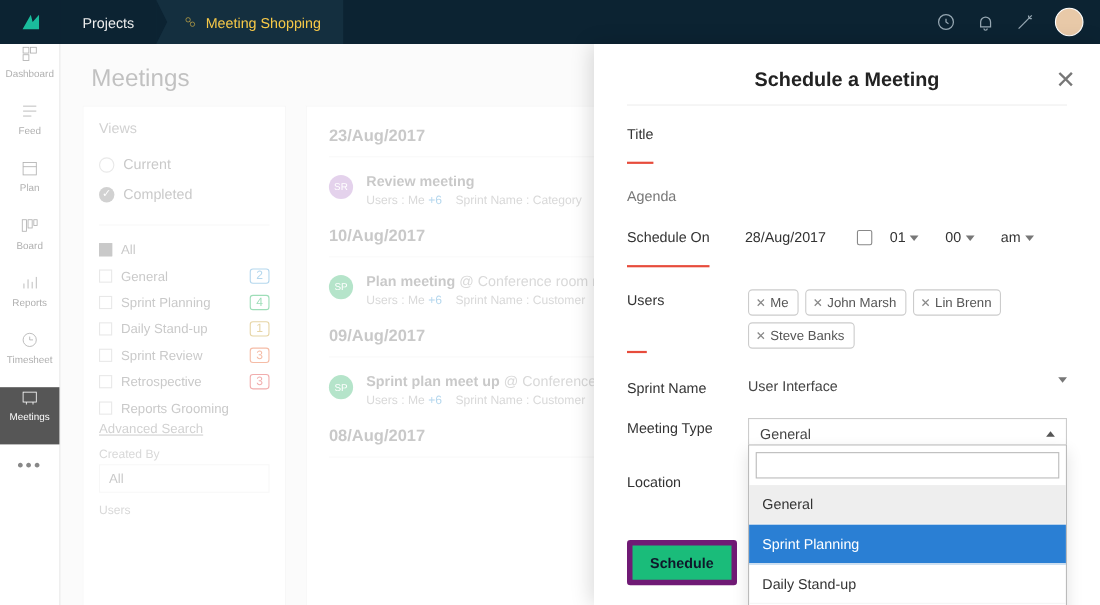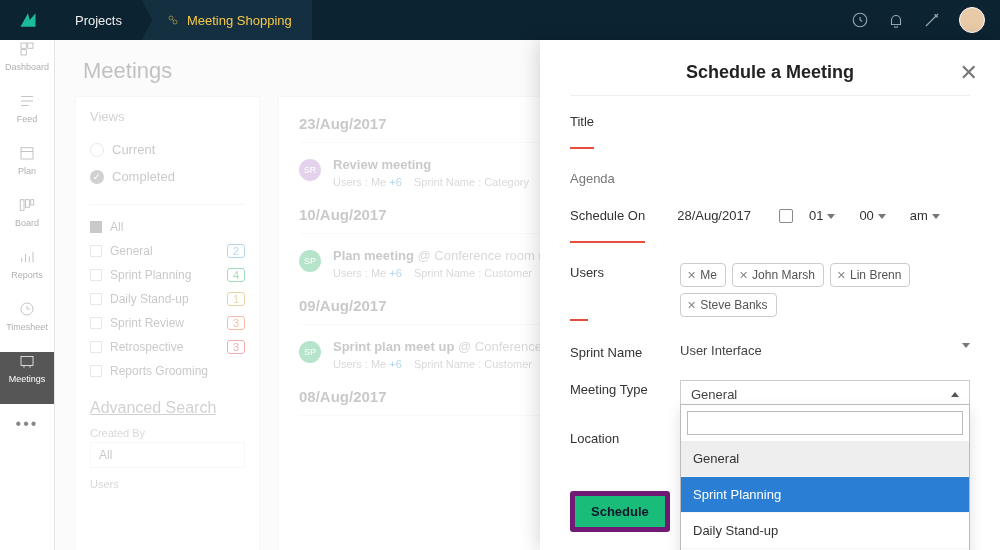--- a/index.html
+++ b/index.html
@@ -29,21 +29,21 @@
 .views-panel { width:185px; background:#fff; border:1px solid #eee; padding:12px 14px; font-size:13px; color:#888;}
 .views-panel h4 { font-size:13px; color:#999; font-weight:500; margin-bottom:12px;}
 .view-opt { padding:6px 0; display:flex; align-items:center; gap:8px;}
 .view-opt.radio::before { content:""; width:12px; height:12px; border:1px solid #ccc; border-radius:50%;}
 .view-opt.checked::before { content:"✓"; width:14px; height:14px; background:#999; color:#fff; border-radius:50%; font-size:10px; text-align:center; line-height:14px;}
 .cat-list { margin-top:14px; border-top:1px solid #eee; padding-top:10px;}
 .cat-item { display:flex; align-items:center; gap:8px; padding:5px 0; font-size:12px;}
 .cat-item .cb { width:12px; height:12px; border:1px solid #ccc;}
 .cat-item.all .cb { background:#888; border-color:#888;}
 .cat-item .cnt { margin-left:auto; border:1px solid; padding:0 5px; border-radius:3px; font-size:11px; min-width:16px; text-align:center;}
-.adv { margin-top:16px; font-size:16px; text-decoration:underline; color:#999;}
+.adv { font-size:12px; text-decoration:underline; color:#999;}
 .adv-field { margin-top:10px; font-size:11px; color:#aaa;}
 .adv-field .val { border:1px solid #eee; padding:5px 8px; margin-top:3px; font-size:12px; color:#888;}
 
 .meetings-list { flex:1; background:#fff; border:1px solid #eee; padding:18px 20px; font-size:13px;}
 .date-h { font-size:15px; color:#888; font-weight:600; margin-bottom:14px; border-bottom:1px solid #f2f2f2; padding-bottom:10px;}
 .meet-row { display:flex; gap:12px; margin-bottom:18px; align-items:flex-start;}
 .meet-dot { width:22px; height:22px; border-radius:50%; color:#fff; font-size:9px; display:flex; align-items:center; justify-content:center; margin-top:2px;}
 .meet-title { font-weight:600; color:#888;}
 .meet-loc { color:#aaa; font-weight:400;}
 .meet-sub { font-size:11px; color:#aaa; margin-top:4px;}

